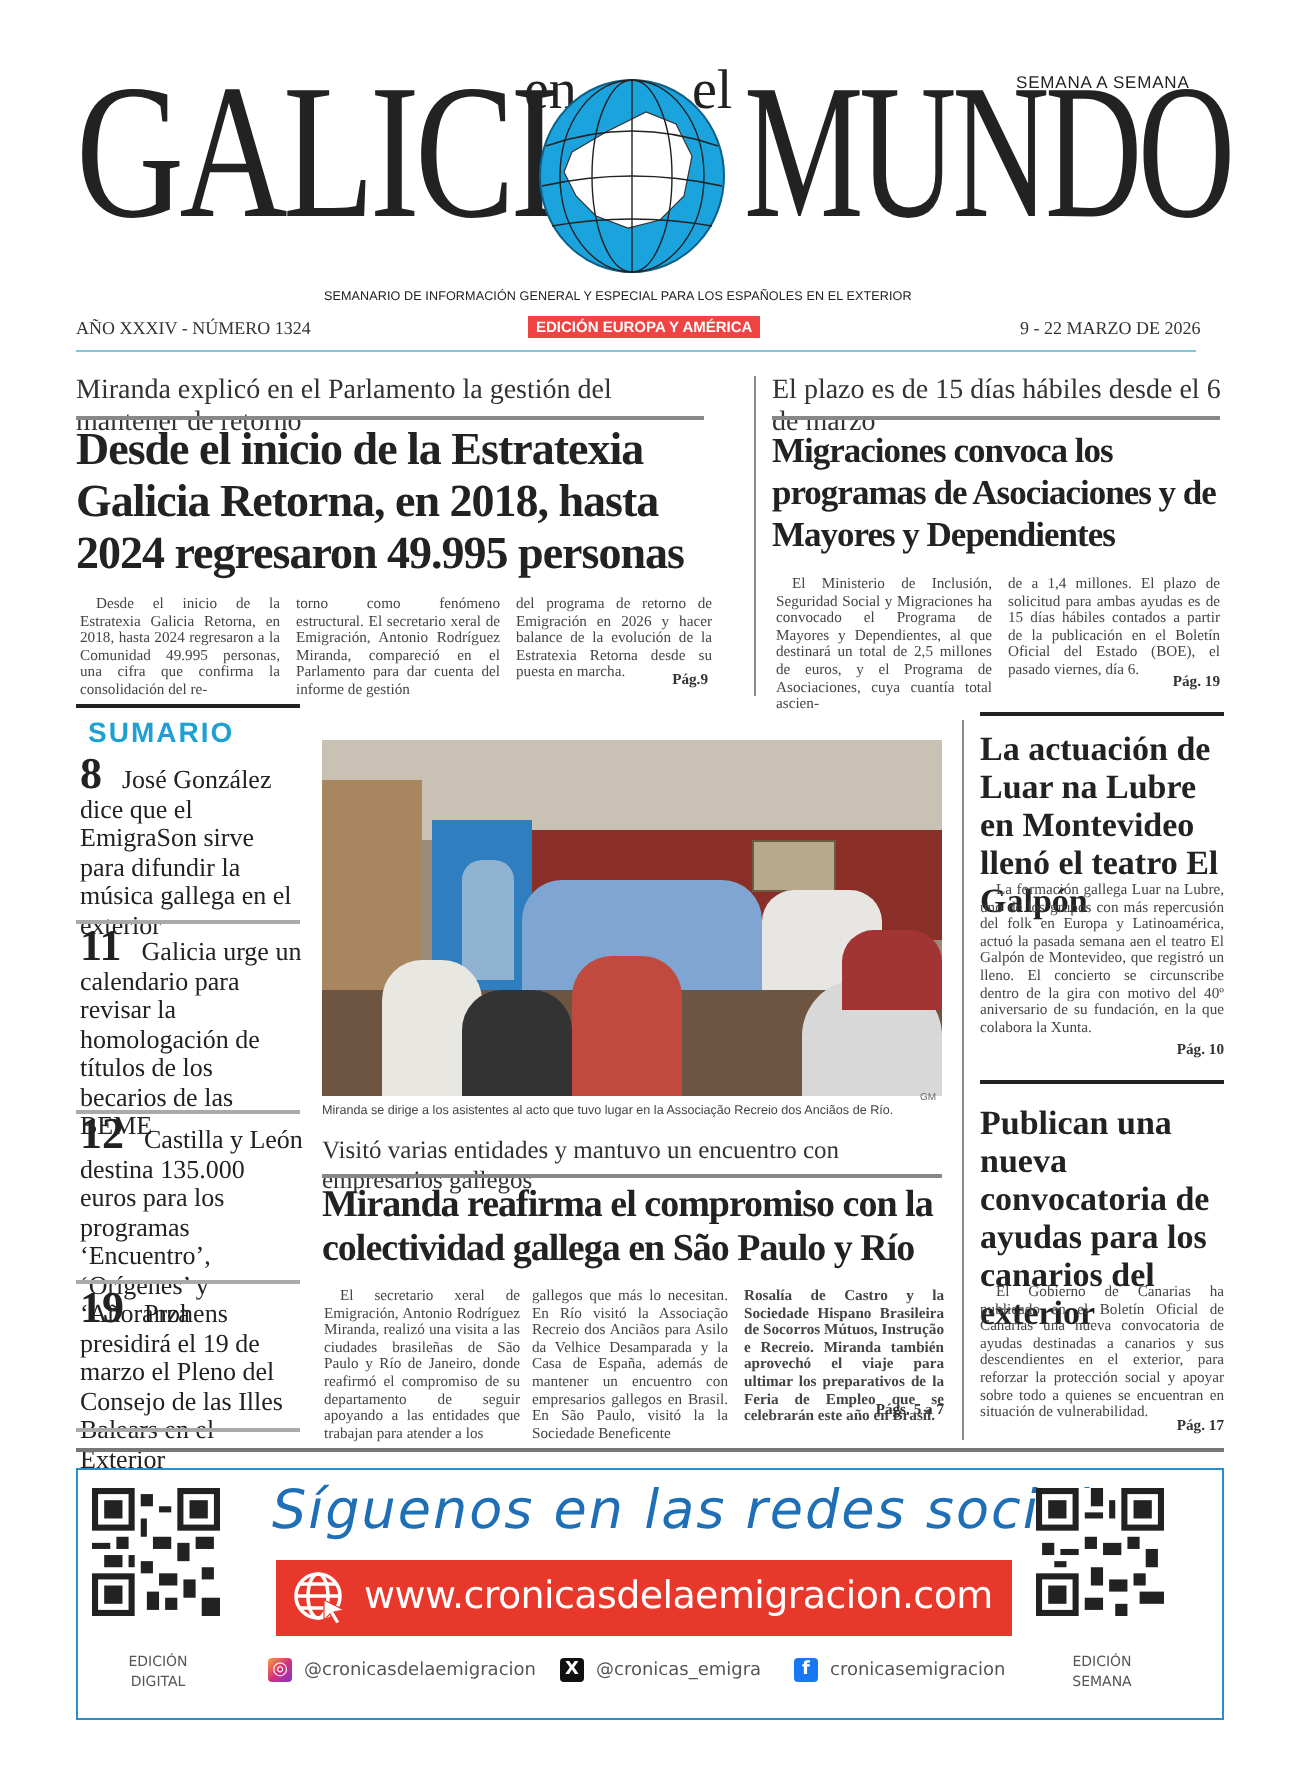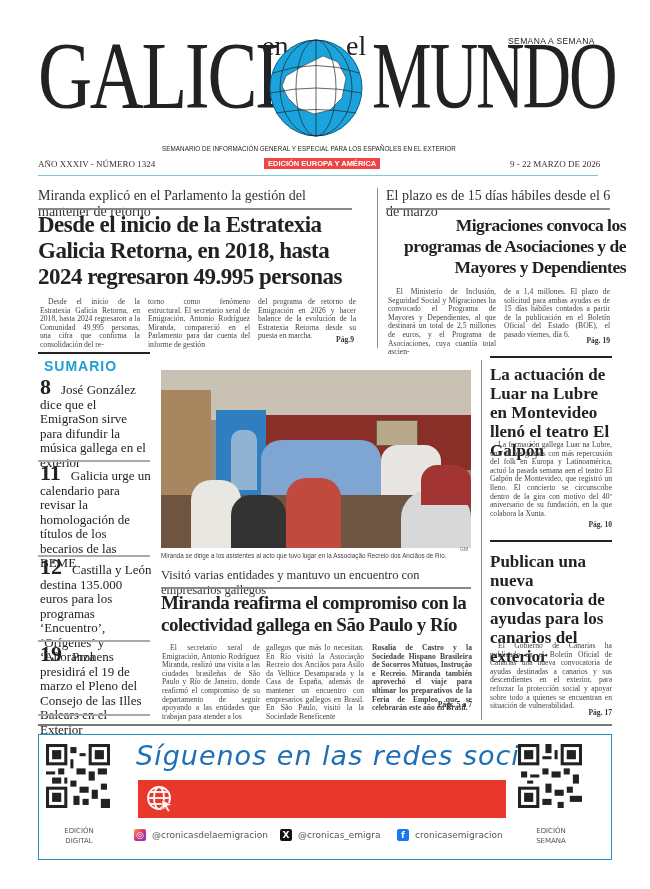--- a/index.html
+++ b/index.html
@@ -75,21 +75,21 @@
 <div class="abs headline" style="left:38px;top:212px;width:320px;font-size:23px;line-height:26px;">Desde el inicio de la Estratexia Galicia Retorna, en 2018, hasta 2024 regresaron 49.995 personas</div>
 <div class="abs col" style="left:40px;top:298px;width:100px;text-indent:8px;">Desde el inicio de la Estratexia Galicia Retorna, en 2018, hasta 2024 regresaron a la Comunidad 49.995 personas, una cifra que confirma la consolidación del re-</div>
 <div class="abs col" style="left:148px;top:298px;width:102px;">torno como fenómeno estructural. El secretario xeral de Emigración, Antonio Rodríguez Miranda, compareció en el Parlamento para dar cuenta del informe de gestión</div>
 <div class="abs col" style="left:258px;top:298px;width:98px;">del programa de retorno de Emigración en 2026 y hacer balance de la evolución de la Estratexia Retorna desde su puesta en marcha.</div>
 <div class="abs pag" style="left:300px;top:335px;width:54px;">Pág.9</div>
 
 <div class="abs vrule" style="left:377px;top:188px;height:160px;"></div>
 
 <div class="abs kicker" style="left:386px;top:188px;width:240px;">El plazo es de 15 días hábiles desde el 6 de marzo</div>
 <div class="abs kick-rule" style="left:386px;top:208px;width:224px;"></div>
-<div class="abs headline" style="left:386px;top:215px;width:240px;font-size:17.5px;line-height:21px;text-align:right;">Migraciones convoca los programas de Asociaciones y de Mayores y Dependientes</div>
+<div class="abs headline" style="left:386px;top:215px;width:240px;font-size:17.5px;line-height:21px;">Migraciones convoca los programas de Asociaciones y de Mayores y Dependientes</div>
 <div class="abs col" style="left:388px;top:288px;width:108px;text-indent:8px;">El Ministerio de Inclusión, Seguridad Social y Migraciones ha convocado el Programa de Mayores y Dependientes, al que destinará un total de 2,5 millones de euros, y el Programa de Asociaciones, cuya cuantía total ascien-</div>
 <div class="abs col" style="left:504px;top:288px;width:106px;">de a 1,4 millones. El plazo de solicitud para ambas ayudas es de 15 días hábiles contados a partir de la publicación en el Boletín Oficial del Estado (BOE), el pasado viernes, día 6.</div>
 <div class="abs pag" style="left:560px;top:336px;width:50px;">Pág. 19</div>
 
 <div class="abs" style="left:38px;top:352px;width:112px;height:2px;background:#222;"></div>
 <div class="abs sumario-title" style="left:44px;top:358px;">SUMARIO</div>
 <div class="abs sum-item" style="left:40px;top:380px;width:110px;"><span class="sum-num">8</span><span>José González dice que el EmigraSon sirve para difundir la música gallega en el exterior</span></div>
 <div class="abs sum-rule" style="left:38px;top:460px;width:112px;"></div>
 <div class="abs sum-item" style="left:40px;top:466px;width:112px;"><span class="sum-num">11</span><span>Galicia urge un calendario para revisar la homologación de títulos de los becarios de las BEME</span></div>
 <div class="abs sum-rule" style="left:38px;top:555px;width:112px;"></div>
@@ -178,20 +178,21 @@
   <svg style="position:absolute;left:8px;top:5px;width:28px;height:28px;" viewBox="0 0 28 28">
     <g fill="none" stroke="#fff" stroke-width="1.8">
       <circle cx="13" cy="13" r="11"></circle>
         <ellipse cx="13" cy="13" rx="5" ry="11"></ellipse>
         <line x1="2" y1="13" x2="24" y2="13"></line>
         <line x1="4" y1="7" x2="22" y2="7"></line>
         <line x1="4" y1="19" x2="22" y2="19"></line>
     </g>
     <path d="M16 15 L26 20 L21 21 L24 26 L22 27 L19 22 L16 25 Z" fill="#fff" stroke="#e8372b" stroke-width=".6"></path>
   </svg>
+  <span class="url-text">www.cronicasdelaemigracion.com</span>
 </div>
 
 <div class="abs social" style="left:134px;top:829px;">
   <span class="soc-icon" style="background:linear-gradient(135deg,#f9a13a,#d6307a,#7e38c9);">◎</span><span>@cronicasdelaemigracion</span>
 </div>
 <div class="abs social" style="left:280px;top:829px;">
   <span class="soc-icon" style="background:#111;">X</span><span>@cronicas_emigra</span>
 </div>
 <div class="abs social" style="left:397px;top:829px;">
   <span class="soc-icon" style="background:#1877f2;">f</span><span>cronicasemigracion</span>

